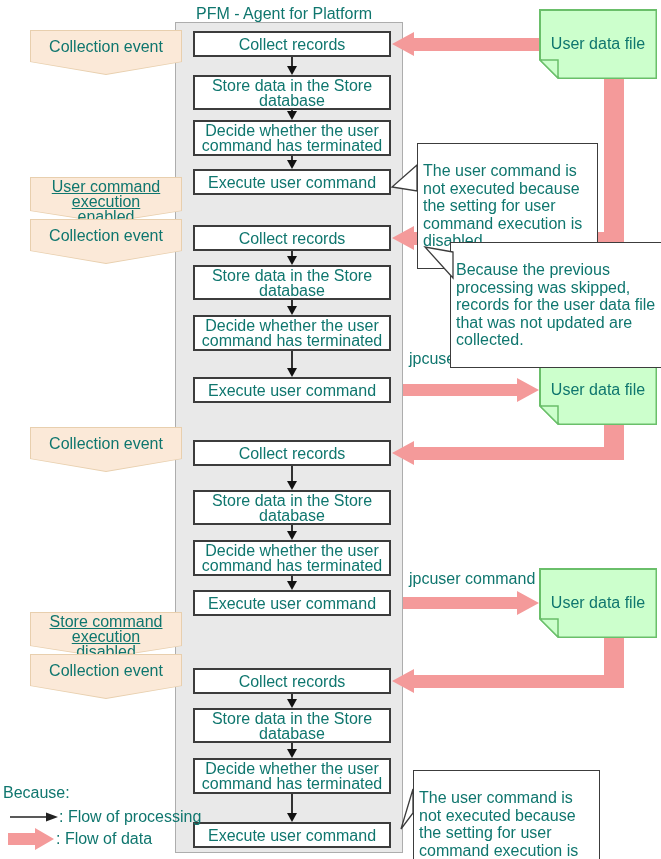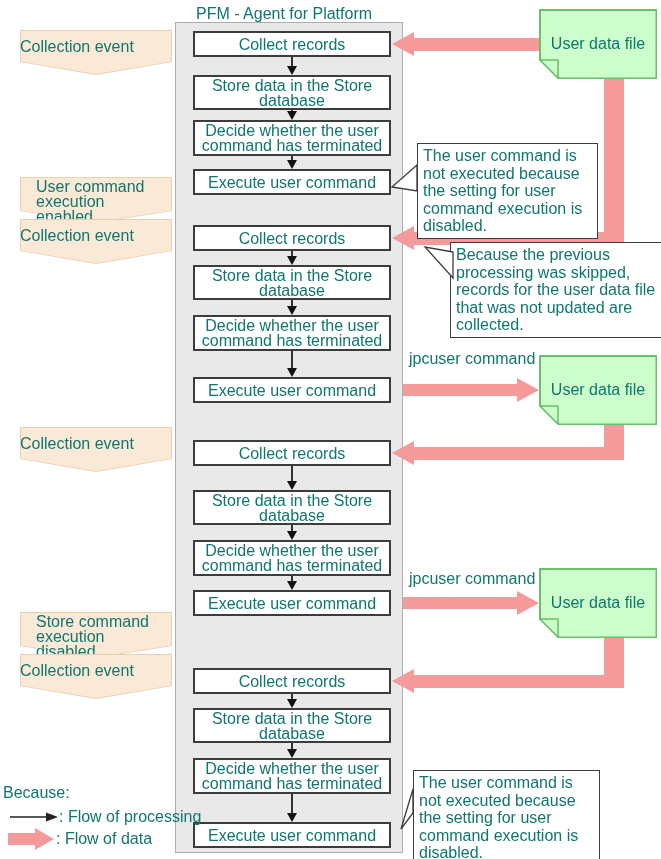--- a/index.html
+++ b/index.html
@@ -16,41 +16,41 @@
     font-size:16px;color:#0f766e;background:#fff;
   }
   .abs{position:absolute;}
   .title{left:196px;top:5px;white-space:nowrap;}
   .column{left:175px;top:22px;width:228px;height:831px;background:var(--col-fill);border:1px solid var(--col-border);box-sizing:border-box;}
   svg.layer{left:0;top:0;width:661px;height:859px;pointer-events:none;}
   .pbox{
     left:193px;width:198px;background:#fff;border:2px solid var(--ink);box-sizing:border-box;
     display:flex;align-items:center;justify-content:center;text-align:center;line-height:15px;
   }
-  .tag{left:20px;width:152px;text-align:left;}
+  .tag{left:30px;width:152px;text-align:center;}
   .tag .bg,.tag .fg{position:absolute;}
   .tag .bg{inset:0;background:var(--event-border);}
   .tag .fg{inset:1px;background:var(--event-fill);}
   .tag.h1{height:45px;}
   .tag.h1 .bg,.tag.h1 .fg{clip-path:polygon(0 0,100% 0,100% 71%,50% 100%,0 71%);}
   .tag.h2{height:46px;}
   .tag.h2 .bg,.tag.h2 .fg{clip-path:polygon(0 0,100% 0,100% 74%,50% 100%,0 74%);}
   .tag .lbl{position:relative;line-height:15px;}
   .tag.h1 .lbl{padding-top:9px;}
-  .tag.h2 .lbl{padding:2px 16px 0;}
+  .tag.h2 .lbl{padding:2px 16px 0;text-decoration:underline;}
   .file{width:118px;height:70px;}
   .file .bg,.file .fg{position:absolute;clip-path:polygon(0 0,100% 0,100% 100%,19px 100%,0 calc(100% - 19px));}
   .file .bg{inset:0;background:var(--file-border);}
   .file .fg{inset:1.5px;background:var(--file-fill);}
   .file .lbl{position:absolute;inset:0;display:flex;align-items:center;justify-content:center;}
   .file svg.fold{position:absolute;left:0;bottom:0;}
   .cmdlabel{white-space:nowrap;}
   .callout{
     background:#fff;border:1.5px solid var(--ink);box-sizing:border-box;
-    padding:3px 5px;line-height:17.5px;
+    padding:18px 5px;line-height:17.5px;
   }
   .legend-title{left:3px;top:784px;}
   .legend-row{display:flex;align-items:center;}
   .legend-row span{margin-left:1px;}
   .lr1{left:10px;top:808px;}
   .lr2{left:8px;top:827px;}
 </style>
 </head>
 <body>
 

